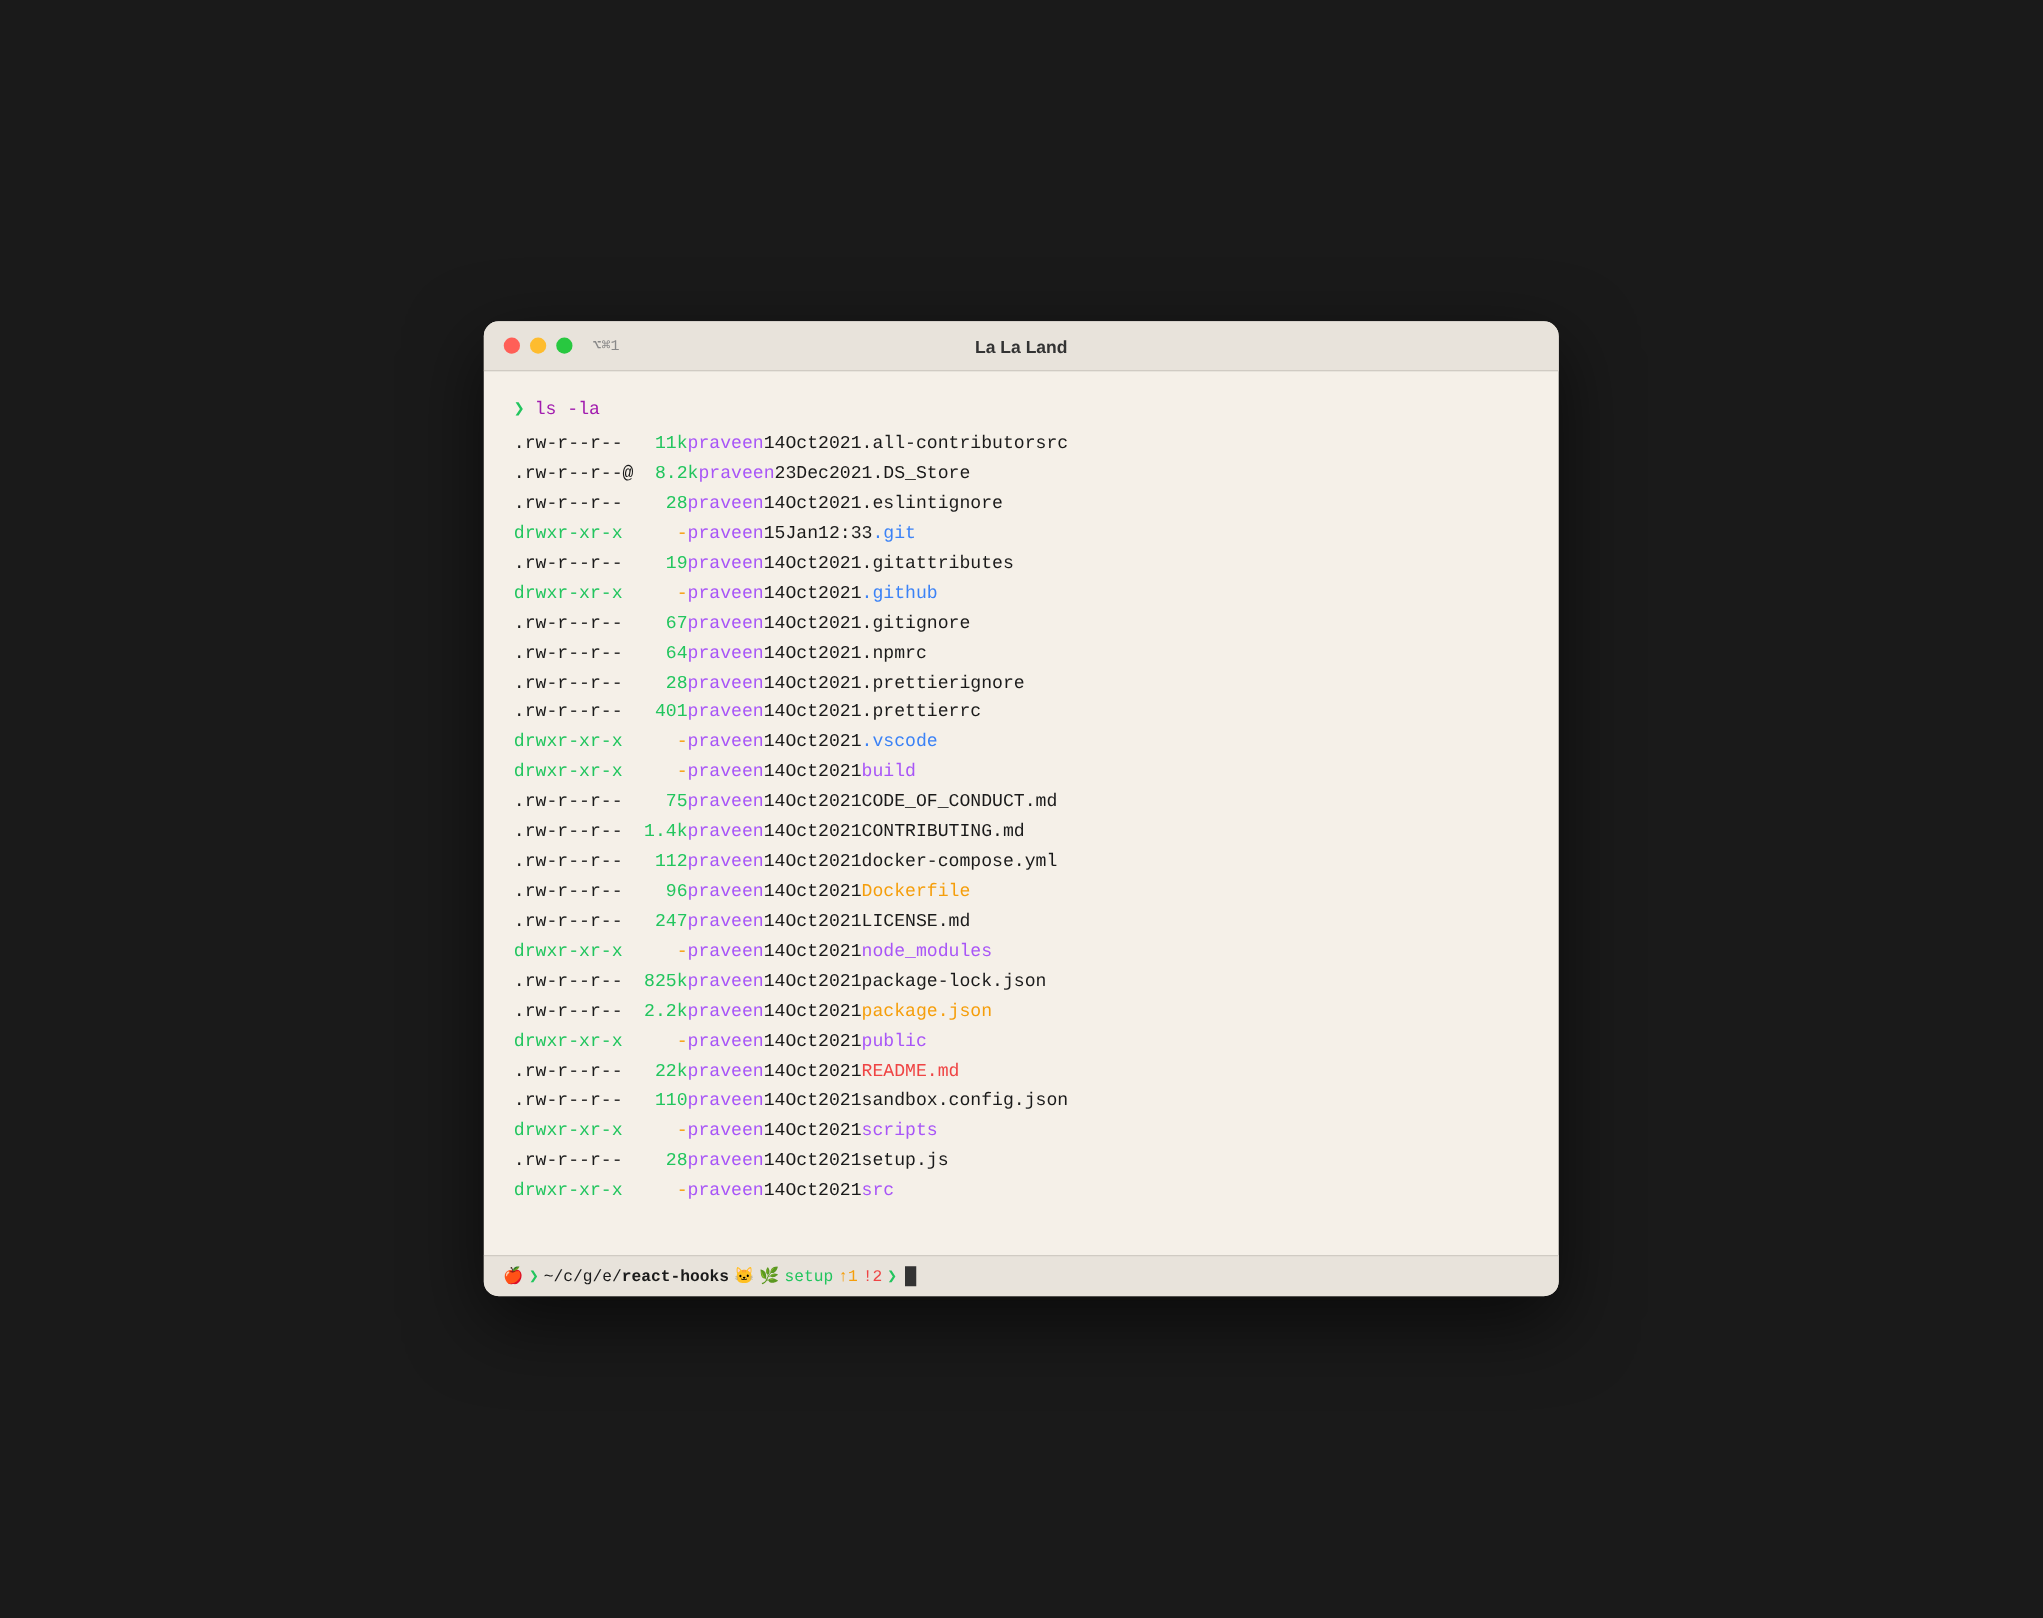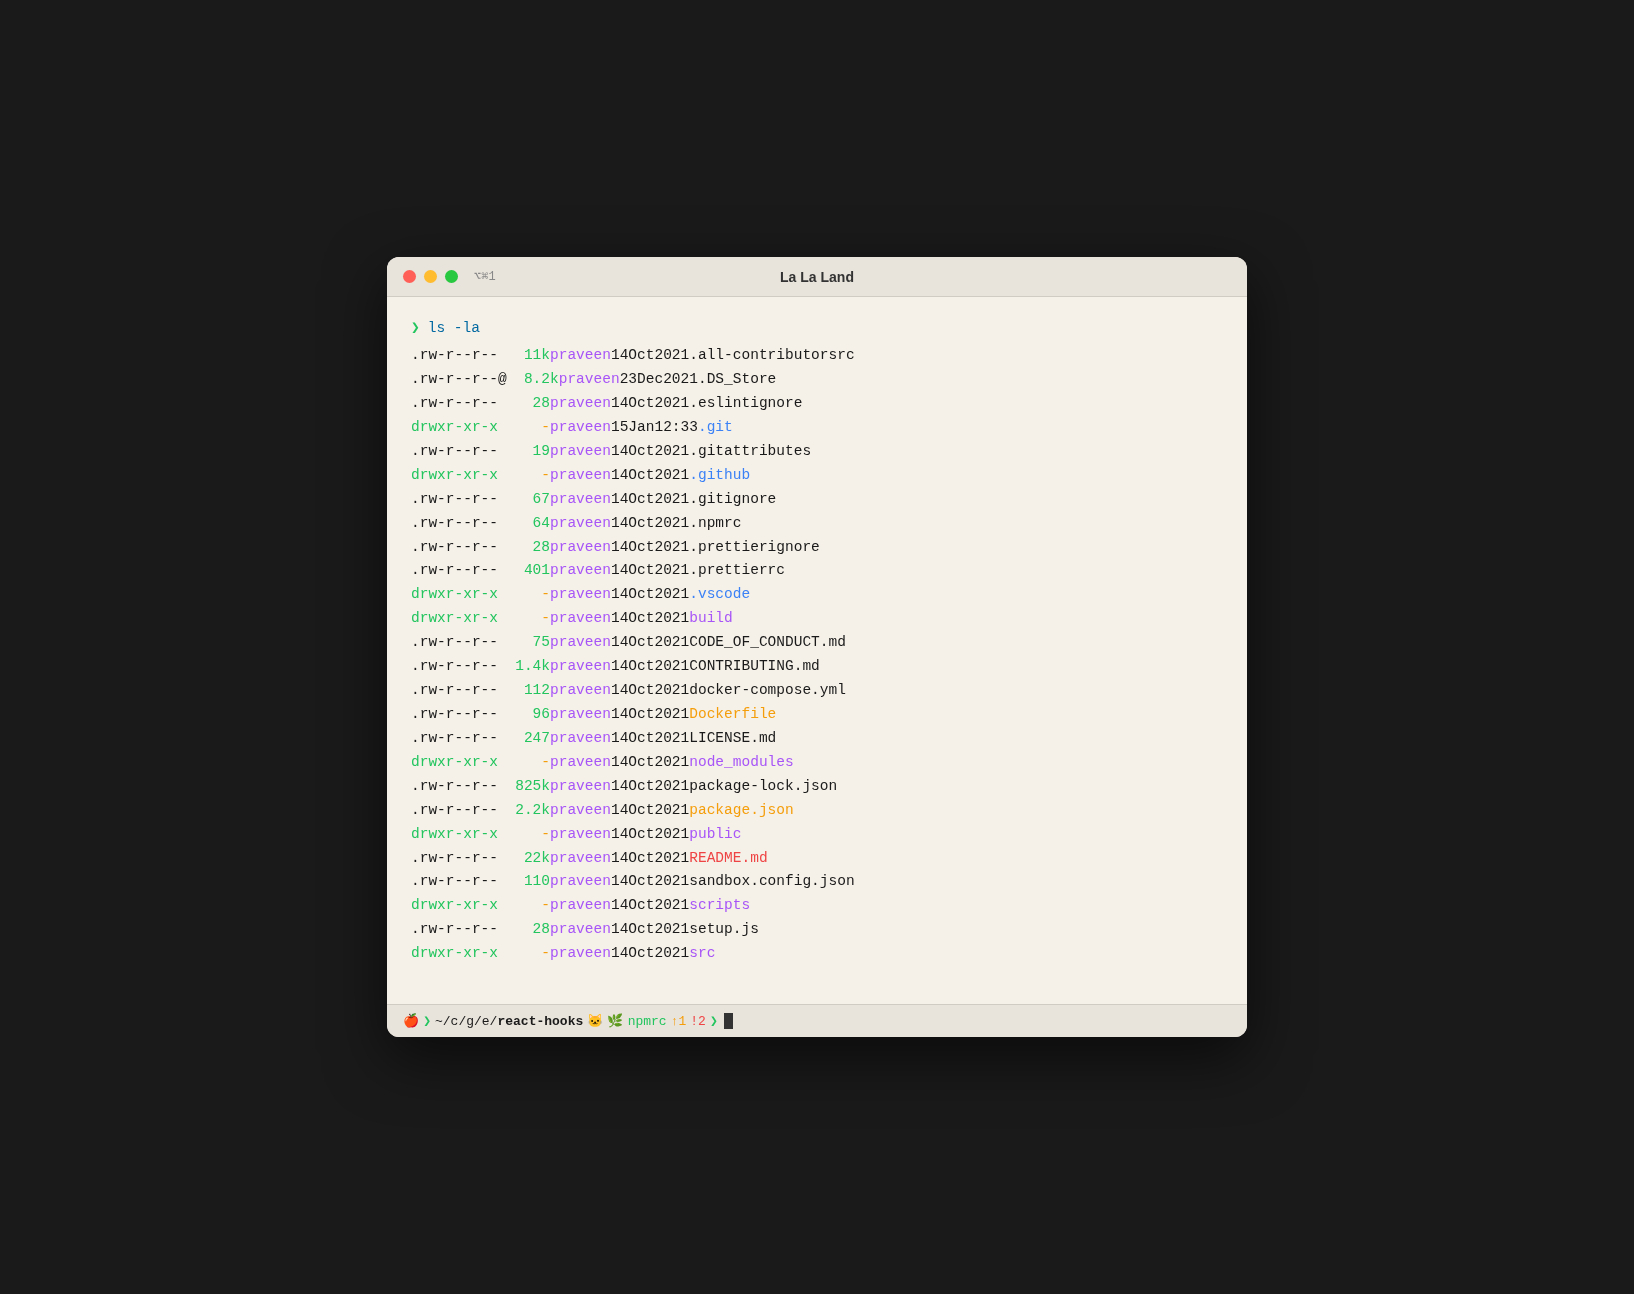--- a/index.html
+++ b/index.html
@@ -68,21 +68,21 @@
       display: flex;
       align-items: center;
       margin-bottom: 4px;
     }
     .prompt-arrow {
       color: #22c55e;
       margin-right: 8px;
       font-weight: bold;
     }
     .cmd-text {
-      color: #0369a1;
+      color: #a21caf;
     }
     .file-row {
       display: flex;
       align-items: baseline;
       white-space: pre;
       line-height: 1.65;
     }
     .statusbar {
       background: #e8e3db;
       padding: 8px 16px;
@@ -155,19 +155,19 @@
         <div class="file-row"><span style="color: rgb(34, 197, 94);">drwxr-xr-x</span>  <span style="min-width: 52px; text-align: right; display: inline-block; color: rgb(245, 158, 11);">-</span> <span style="color: rgb(168, 85, 247);">praveen</span> <span style="color: rgb(26, 26, 26);">14</span> <span style="color: rgb(26, 26, 26);">Oct</span>  <span style="color: rgb(26, 26, 26);">2021</span> <span style="color: rgb(168, 85, 247);">src</span></div>
       </div>
   </div>
 
   <div class="statusbar">
     <span>🍎</span>
     <span class="sb-folder">❯</span>
     <span class="sb-path">~/c/g/e/<strong>react-hooks</strong></span>
     <span>🐱</span>
     <span>🌿</span>
-    <span class="sb-branch">npmrc</span>
+    <span class="sb-branch">setup</span>
     <span class="sb-arrow">↑1</span>
     <span class="sb-nums">!2</span>
     <span class="sb-folder">❯</span>
     <span class="sb-cursor"></span>
   </div>
 </div>
 
 </body></html>

